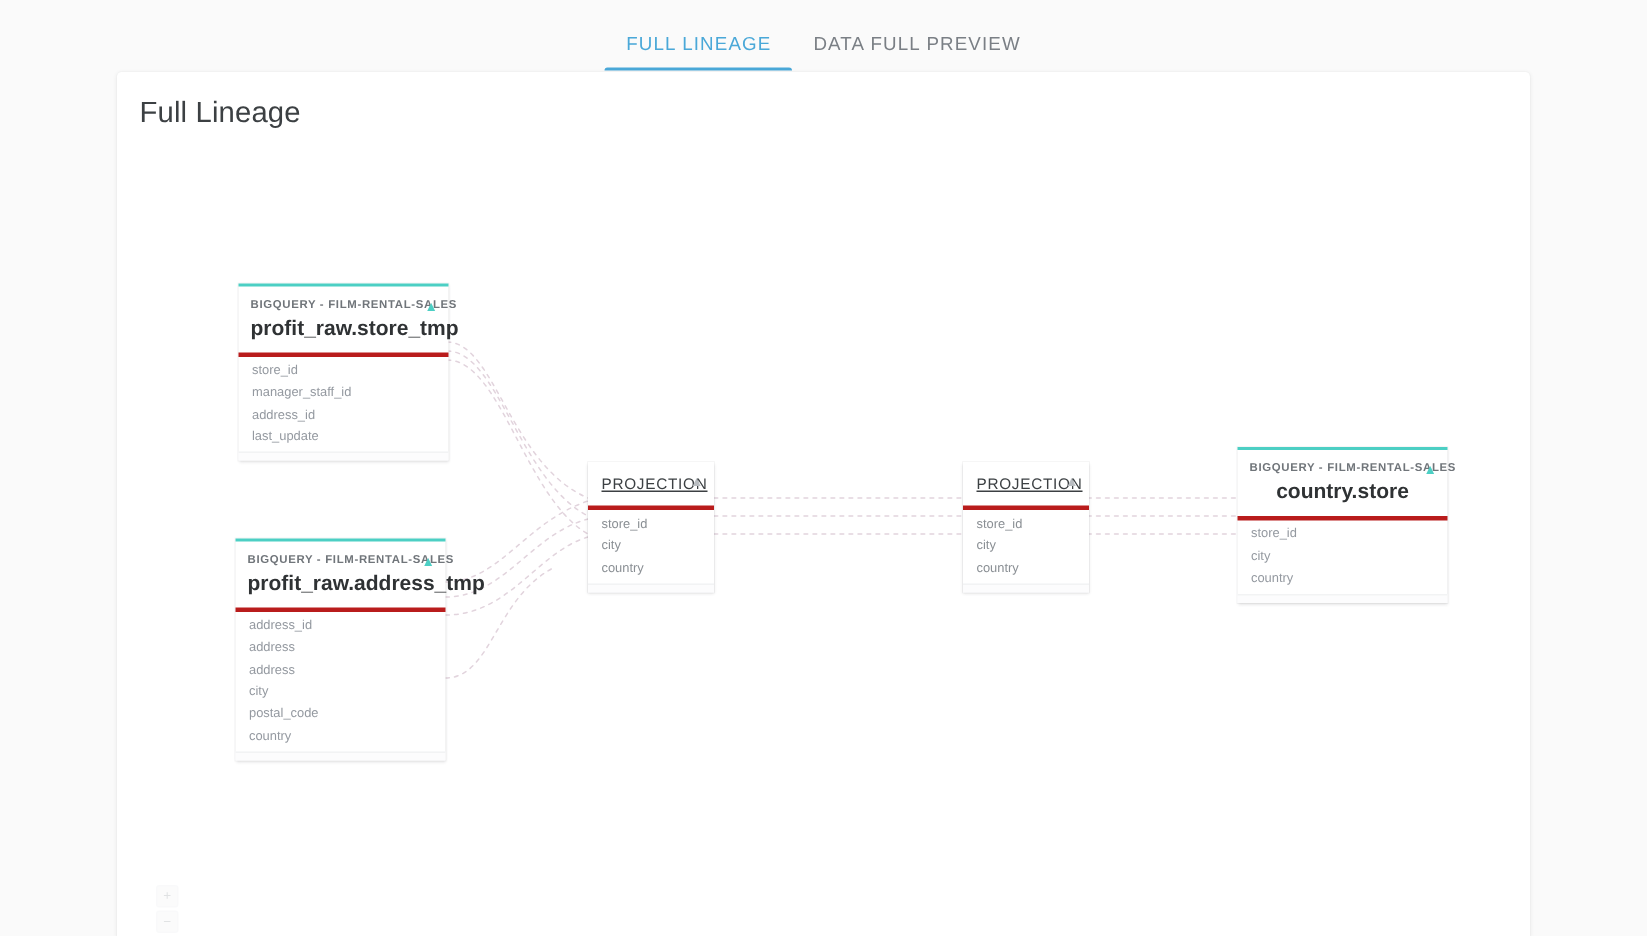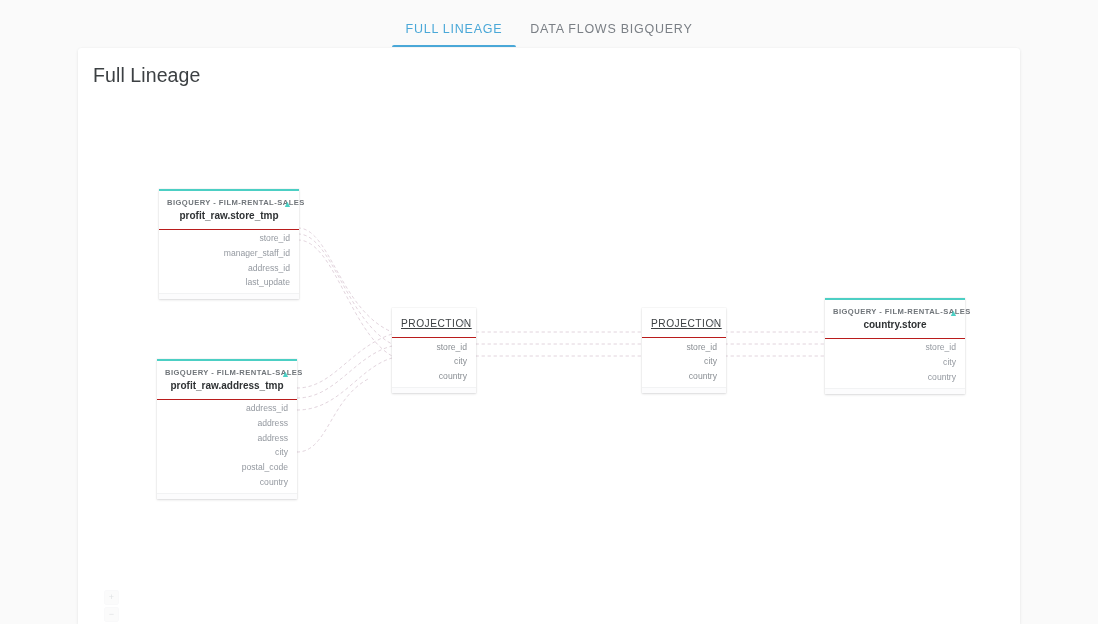--- a/index.html
+++ b/index.html
@@ -103,21 +103,21 @@
   .node-src {
     font-size: 7.6px;
     letter-spacing: 0.45px;
     color: #70757a;
     font-weight: 600;
     text-transform: uppercase;
     line-height: 1.3;
     white-space: nowrap;
   }
   .node-name {
-    font-size: 10px;
+    font-size: 14px;
     color: #2f3234;
     font-weight: 700;
     line-height: 1.5;
     white-space: nowrap;
   }
   .node-head.proj {
     text-align: left;
     padding: 10px 8px 8px 9px;
     text-decoration: underline;
   }
@@ -135,23 +135,22 @@
     width: 9px;
     height: 9px;
     line-height: 9px;
     text-align: center;
     font-size: 9px;
     color: #4ccfc4;
     cursor: pointer;
   }
   .chevron.grey { color: #b9bdc1; }
   .cols {
-    border-top: 1px solid #b91c1c;
+    border-top: 3px solid #b91c1c;
     padding: 2px 0 3px 0;
-    text-align: right;
   }
   .col {
     font-size: 8.6px;
     color: #8a8f94;
     padding: 2.6px 9px;
     line-height: 1.1;
     white-space: nowrap;
     position: relative;
   }
   .node.bq .col { color: #9499a0; }
@@ -186,21 +185,21 @@
   }
 </style>
 </head>
 <body>
 
 <div class="tabbar">
   <div class="tab active">
     <span>FULL LINEAGE</span>
   </div>
   <div class="tab">
-    <span>DATA FLOWS BIGQUERY</span>
+    <span>DATA FULL PREVIEW</span>
   </div>
 </div>
 
 <div class="card">
 
   <div class="card-title">Full Lineage</div>
 
   <div class="canvas">
 
     <svg class="edges" viewBox="0 0 942 576" width="942" height="576">

